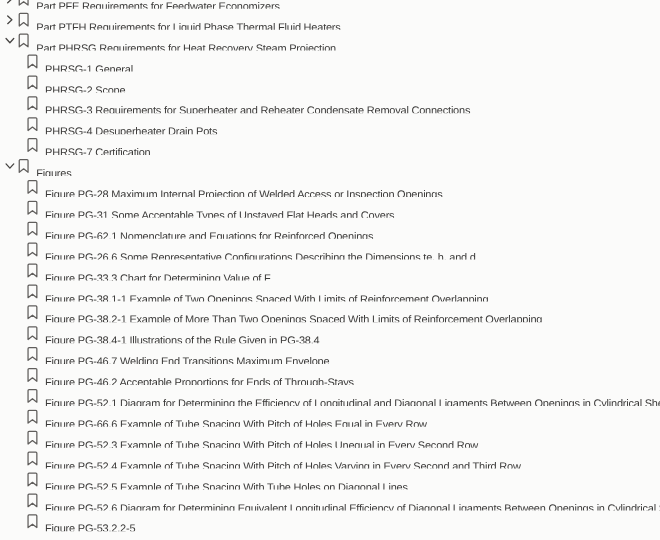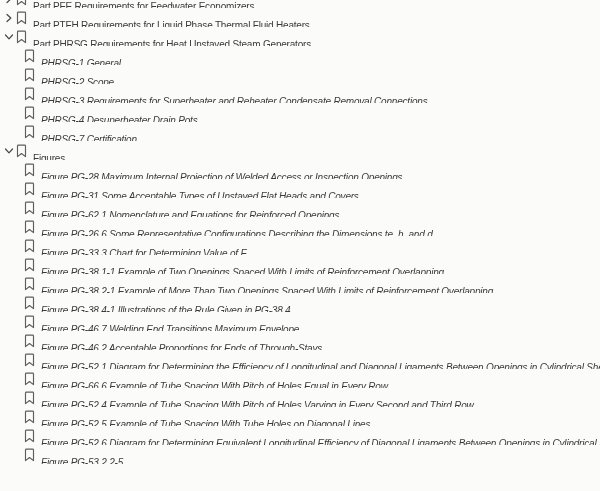--- a/index.html
+++ b/index.html
@@ -25,21 +25,21 @@
   }
   .tree-row {
     height: 19px;
     display: flex;
     align-items: center;
     white-space: nowrap;
     overflow: hidden;
     cursor: default;
   }
   .tree-row.level-0 { padding-left: 4px; }
-  .tree-row.level-1 { padding-left: 24px; font-style: italic; }
+  .tree-row.level-1 { padding-left: 24px; }
   .chev {
     width: 12px;
     height: 12px;
     flex: 0 0 12px;
     display: flex;
     align-items: center;
     justify-content: flex-start;
   }
   .bmk {
     width: 11px;
@@ -91,21 +91,21 @@
         <span class="chev">
           <svg width="10" height="10" viewBox="0 0 10 10">
             <polyline points="1.5,3 5,6.8 8.5,3" fill="none" stroke="#484644" stroke-width="1.2" stroke-linecap="round" stroke-linejoin="round"></polyline>
           </svg>
         </span>
         <span class="bmk">
           <svg width="11" height="14" viewBox="0 0 11 14">
             <path d="M2.4 1.1 h6.2 c0.5 0 0.9 0.4 0.9 0.9 v10.6 l-4 -3.1 l-4 3.1 v-10.6 c0 -0.5 0.4 -0.9 0.9 -0.9 z" fill="none" stroke="#605e5c" stroke-width="1.15" stroke-linejoin="round"></path>
           </svg>
         </span>
-        <span class="lbl">Part PHRSG Requirements for Heat Unstayed Steam Generators</span>
+        <span class="lbl">Part PHRSG Requirements for Heat Recovery Steam Projection</span>
       </div>
       <div class="tree-row level-1">
         <span class="bmk">
           <svg width="11" height="14" viewBox="0 0 11 14">
             <path d="M2.4 1.1 h6.2 c0.5 0 0.9 0.4 0.9 0.9 v10.6 l-4 -3.1 l-4 3.1 v-10.6 c0 -0.5 0.4 -0.9 0.9 -0.9 z" fill="none" stroke="#605e5c" stroke-width="1.15" stroke-linejoin="round"></path>
           </svg>
         </span>
         <span class="lbl">PHRSG-1 General</span>
       </div>
       <div class="tree-row level-1">
@@ -241,20 +241,28 @@
         </span>
         <span class="lbl">Figure PG-52.1 Diagram for Determining the Efficiency of Longitudinal and Diagonal Ligaments Between Openings in Cylindrical Shells</span>
       </div>
       <div class="tree-row level-1">
         <span class="bmk">
           <svg width="11" height="14" viewBox="0 0 11 14">
             <path d="M2.4 1.1 h6.2 c0.5 0 0.9 0.4 0.9 0.9 v10.6 l-4 -3.1 l-4 3.1 v-10.6 c0 -0.5 0.4 -0.9 0.9 -0.9 z" fill="none" stroke="#605e5c" stroke-width="1.15" stroke-linejoin="round"></path>
           </svg>
         </span>
         <span class="lbl">Figure PG-66.6 Example of Tube Spacing With Pitch of Holes Equal in Every Row</span>
+      </div>
+      <div class="tree-row level-1">
+        <span class="bmk">
+          <svg width="11" height="14" viewBox="0 0 11 14">
+            <path d="M2.4 1.1 h6.2 c0.5 0 0.9 0.4 0.9 0.9 v10.6 l-4 -3.1 l-4 3.1 v-10.6 c0 -0.5 0.4 -0.9 0.9 -0.9 z" fill="none" stroke="#605e5c" stroke-width="1.15" stroke-linejoin="round"></path>
+          </svg>
+        </span>
+        <span class="lbl">Figure PG-52.3 Example of Tube Spacing With Pitch of Holes Unequal in Every Second Row</span>
       </div>
       <div class="tree-row level-1">
         <span class="bmk">
           <svg width="11" height="14" viewBox="0 0 11 14">
             <path d="M2.4 1.1 h6.2 c0.5 0 0.9 0.4 0.9 0.9 v10.6 l-4 -3.1 l-4 3.1 v-10.6 c0 -0.5 0.4 -0.9 0.9 -0.9 z" fill="none" stroke="#605e5c" stroke-width="1.15" stroke-linejoin="round"></path>
           </svg>
         </span>
         <span class="lbl">Figure PG-52.4 Example of Tube Spacing With Pitch of Holes Varying in Every Second and Third Row</span>
       </div>
       <div class="tree-row level-1">

